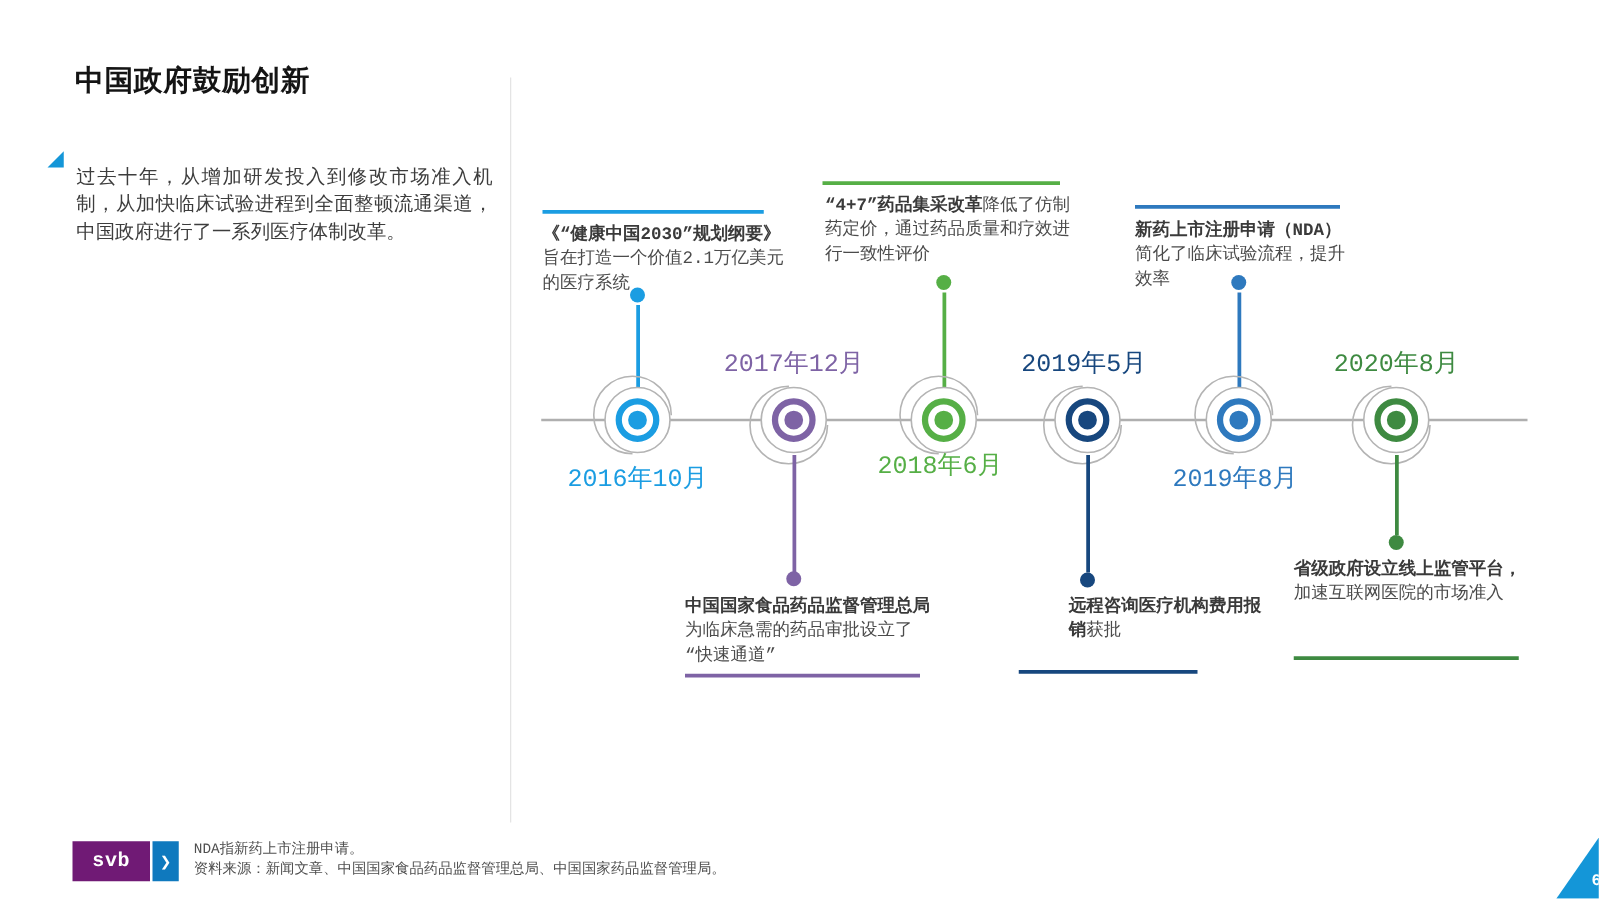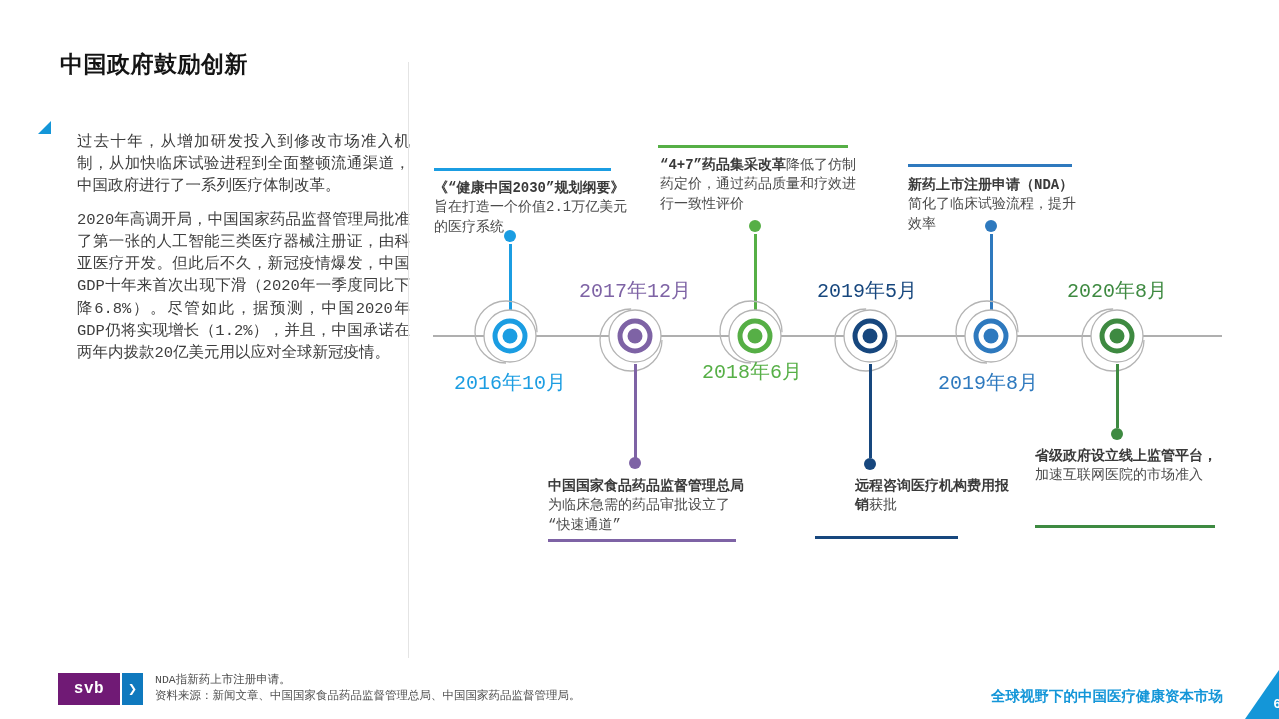--- a/index.html
+++ b/index.html
@@ -4,21 +4,21 @@
 <style>
   html,body{margin:0;padding:0;background:#fff;}
   .slide{
     position:relative; width:1279px; height:719px; background:#ffffff;
     font-family:Liberation Mono, monospace; overflow:hidden;padding-left:16px;
   }
   
   .left-title{position:absolute;left:60px;top:34px;font-size:23px;font-weight:bold;color:#141414;letter-spacing:.5px;}
   .bullet-tri{position:absolute;left:38px;top:121px;width:0;height:0;
     border-left:13px solid transparent;border-bottom:13px solid #1496D8;}
-  .para{position:absolute;left:77px;width:333px;font-size:15.5px;color:#3D3D3D;line-height:1.44;text-align:justify;}
+  .para{position:absolute;left:61px;width:333px;font-size:15.5px;color:#3D3D3D;line-height:1.44;text-align:justify;}
   .para1{top:115px;}
   .para2{top:193px;}
   .v-divider{position:absolute;left:408px;top:62px;width:1px;height:596px;background:#E4E4E4;}
 
   
   .tl-title{position:absolute;left:432px;top:38px;font-size:19px;font-weight:bold;color:#24384E;}
   .axis{position:absolute;left:433px;top:335px;width:789px;height:2px;background:#AFAFAF;}
 
   .ev .accent{position:absolute;height:3px;background:var(--c);}
   .ev .etext{position:absolute;font-size:14px;color:#4B4B4B;line-height:1.38;}
@@ -90,21 +90,20 @@
   .page-num{position:absolute;right:14px;bottom:7px;color:#fff;font-size:13px;font-weight:bold;}
 </style>
 </head>
 <body>
 
 <div class="slide">
 
   <h1 class="left-title">中国政府鼓励创新</h1>
   <span class="bullet-tri"></span>
   <p class="para para1">过去十年，从增加研发投入到修改市场准入机制，从加快临床试验进程到全面整顿流通渠道，中国政府进行了一系列医疗体制改革。</p>
-  <p class="para para2">2020年高调开局，中国国家药品监督管理局批准了第一张的人工智能三类医疗器械注册证，由科亚医疗开发。但此后不久，新冠疫情爆发，中国GDP十年来首次出现下滑（2020年一季度同比下降6.8%）。尽管如此，据预测，中国2020年GDP仍将实现增长（1.2%），并且，中国承诺在两年内拨款20亿美元用以应对全球新冠疫情。</p>
   <div class="v-divider"></div>
 
   <div class="axis"></div>
 
   <div class="ev e1">
     <div class="accent"></div>
     <div class="etext"><b>《“健康中国2030”规划纲要》</b><span>旨在打造一个价值2.1万亿美元的医疗系统</span></div>
     <div class="dot"></div>
     <div class="conn"></div>
     <svg class="marker" viewBox="0 0 84 84">
@@ -187,17 +186,16 @@
   </div>
 
   <div class="logo">
     <span class="word">svb</span>
     <span class="chev">❯</span>
   </div>
   <div class="footnote">
     <div>NDA指新药上市注册申请。</div>
     <div>资料来源：新闻文章、中国国家食品药品监督管理总局、中国国家药品监督管理局。</div>
   </div>
-  <div class="report-title">全球视野下的中国医疗健康资本市场</div>
   <div class="corner-tri"></div>
   <div class="page-num">6</div>
 
 </div>
 
 </body></html>

